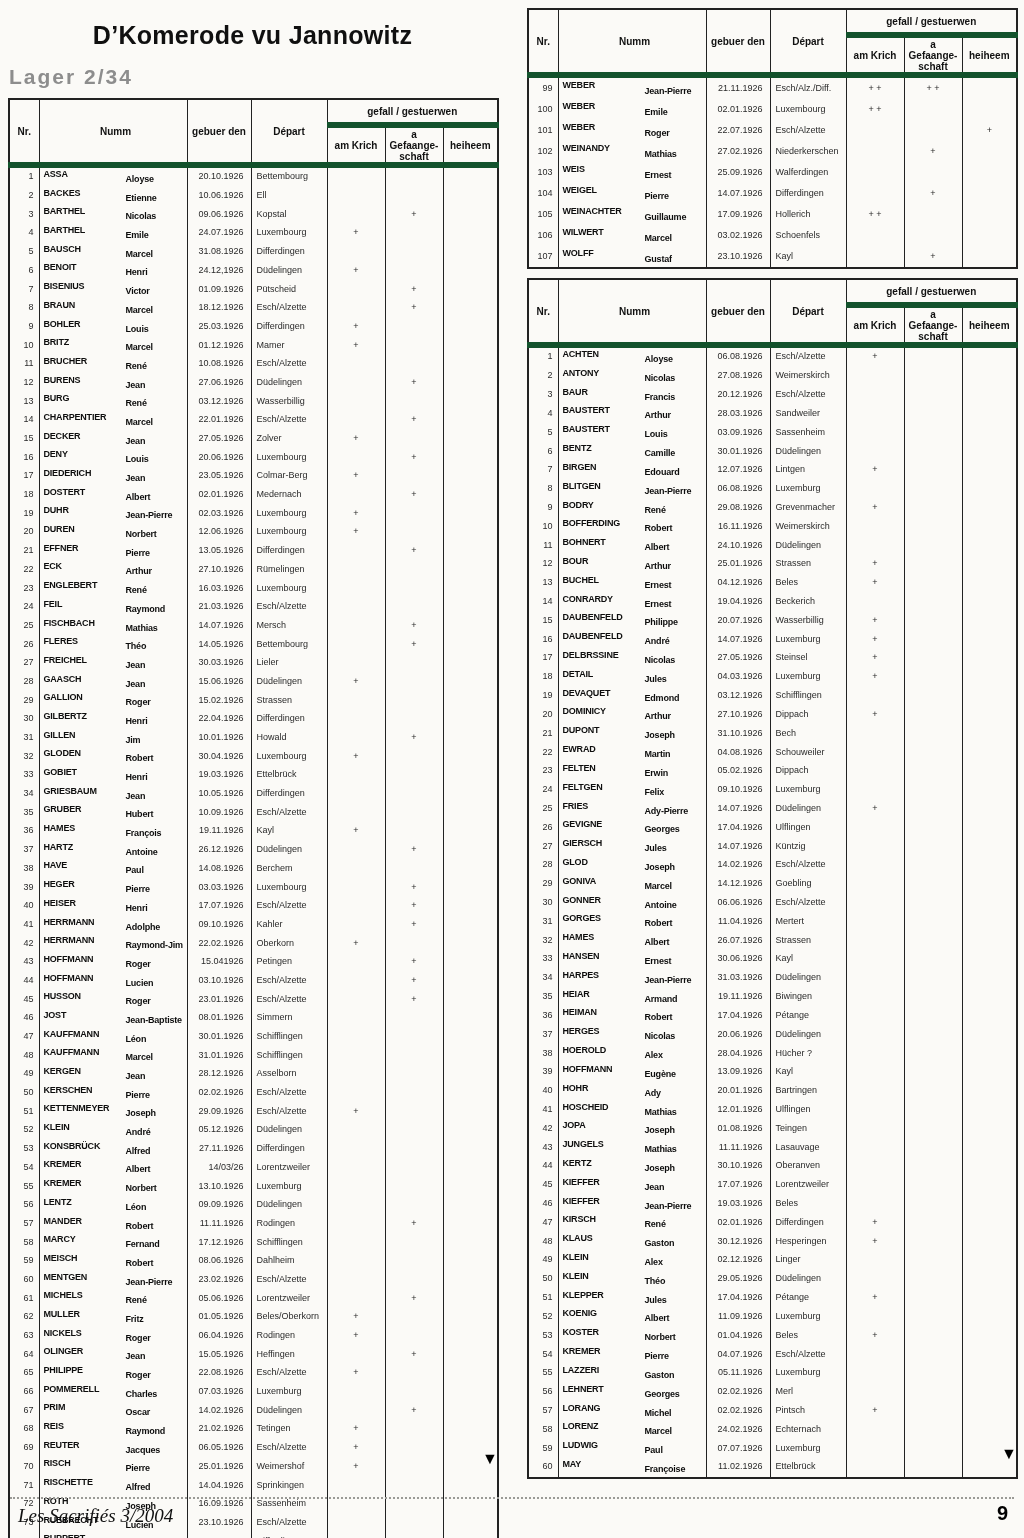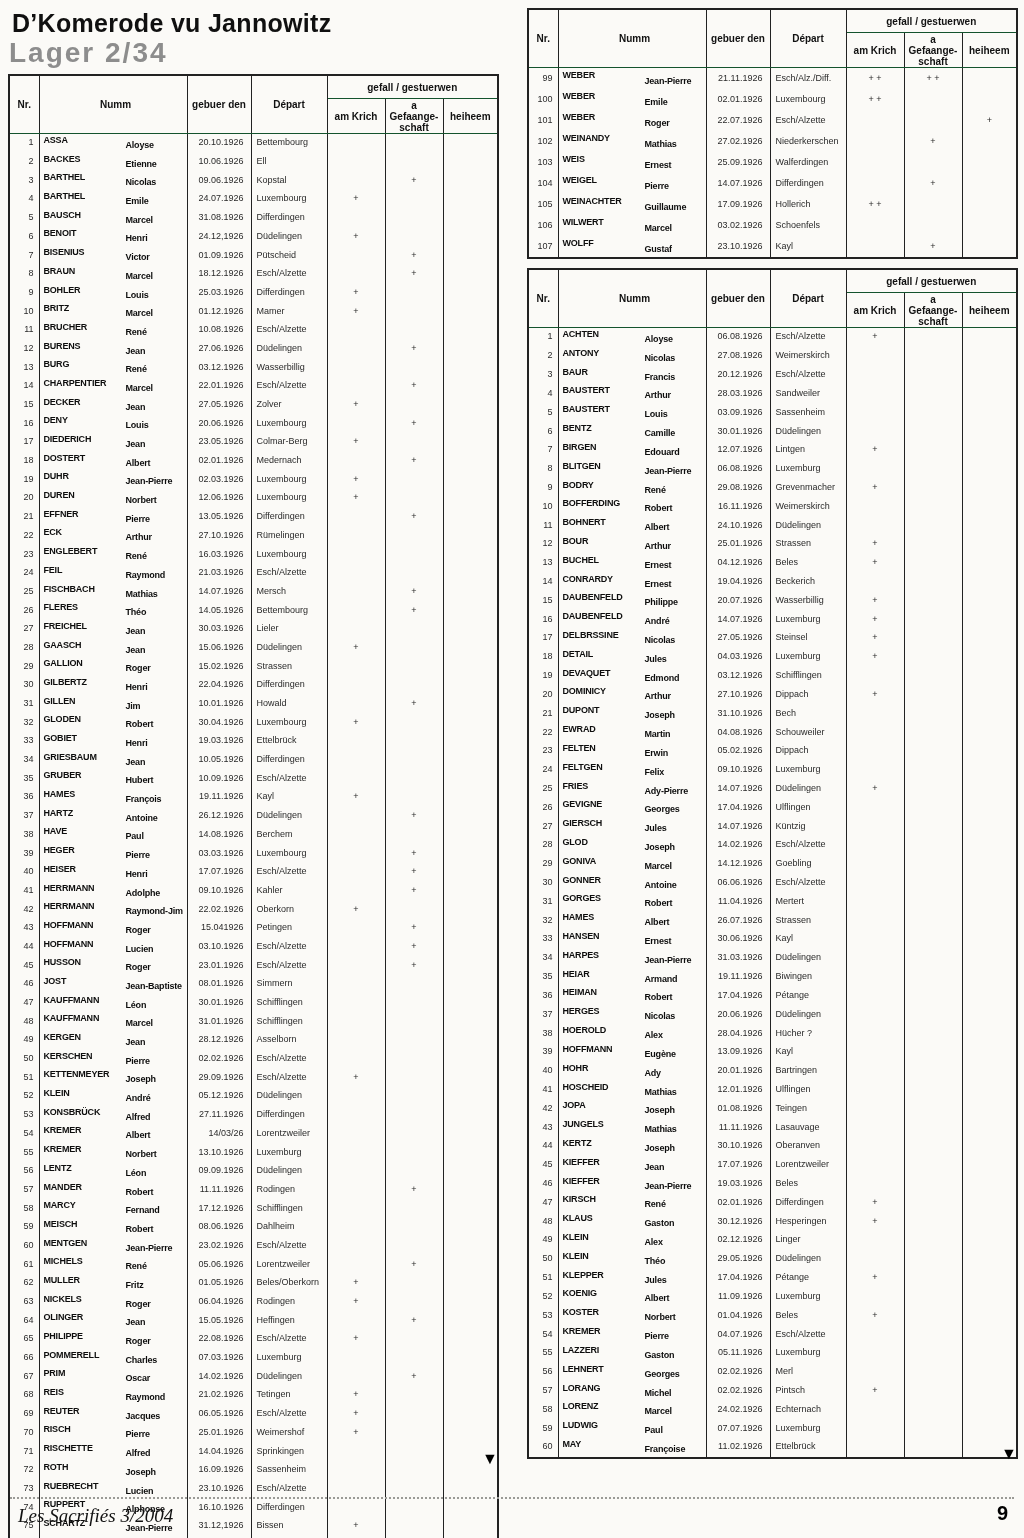--- a/index.html
+++ b/index.html
@@ -5,27 +5,27 @@
   html,body{margin:0;padding:0;}
   body{
     width:1024px;height:1538px;position:relative;
     background:#fbfaf7;color:#1a1a1a;
     font-family:"Liberation Sans",sans-serif;
     overflow:hidden;
   }
   .col{position:absolute;width:489px;}
   .col-left{left:8px;top:6px;}
   .col-right{left:527px;top:8px;}
-  .doc-title{font-size:25px;line-height:27px;font-weight:bold;color:#101010;margin:4px;letter-spacing:.3px;}
-  .doc-subtitle{font-size:28px;line-height:24px;font-weight:bold;color:#8d8d8d;margin:3px 0 0 1px;letter-spacing:2px;white-space:pre;}
+  .doc-title{font-size:25px;line-height:27px;font-weight:bold;color:#101010;margin:16px;letter-spacing:.3px;text-align:center;}
+  .doc-subtitle{font-size:21px;line-height:24px;font-weight:bold;color:#8d8d8d;margin:3px 0 0 1px;letter-spacing:2px;white-space:pre;}
   .sec2-title{margin-top:29px;}
   table.dtable{border-collapse:collapse;table-layout:fixed;width:489px;margin-top:9px;border:2px solid #222;}
   .col-right table.dtable.first{margin-top:0;}
   .dtable th,.dtable td{border-left:1px solid #222;border-right:1px solid #222;padding:0;overflow:hidden;white-space:nowrap;}
-  .dtable thead th{border-bottom:1px solid #14532d;font-size:10px;font-weight:bold;text-align:center;vertical-align:middle;color:#111;}
+  .dtable thead th{border-bottom:6px solid #14532d;font-size:10px;font-weight:bold;text-align:center;vertical-align:middle;color:#111;}
   .dtable thead th.grp{height:22px;}
   .dtable thead tr.sub th{height:34px;}
   .dtable thead th.wrap{white-space:normal;line-height:11px;}
   .dtable thead th.thl{text-align:center;padding-left:5px;}
   .dtable tbody td{font-size:9px;color:#2a2a2a;}
   .tbl-jannowitz tbody td{height:13.85px;line-height:13.85px;}
   .tbl-cont tbody td{height:15.5px;line-height:15.5px;}
   .tbl-pinne tbody td{height:13.9px;line-height:13.9px;}
   td.c-nr{text-align:right;padding-right:5px;color:#222;}
   td.c-name{text-align:left;letter-spacing:-0.2px;}

